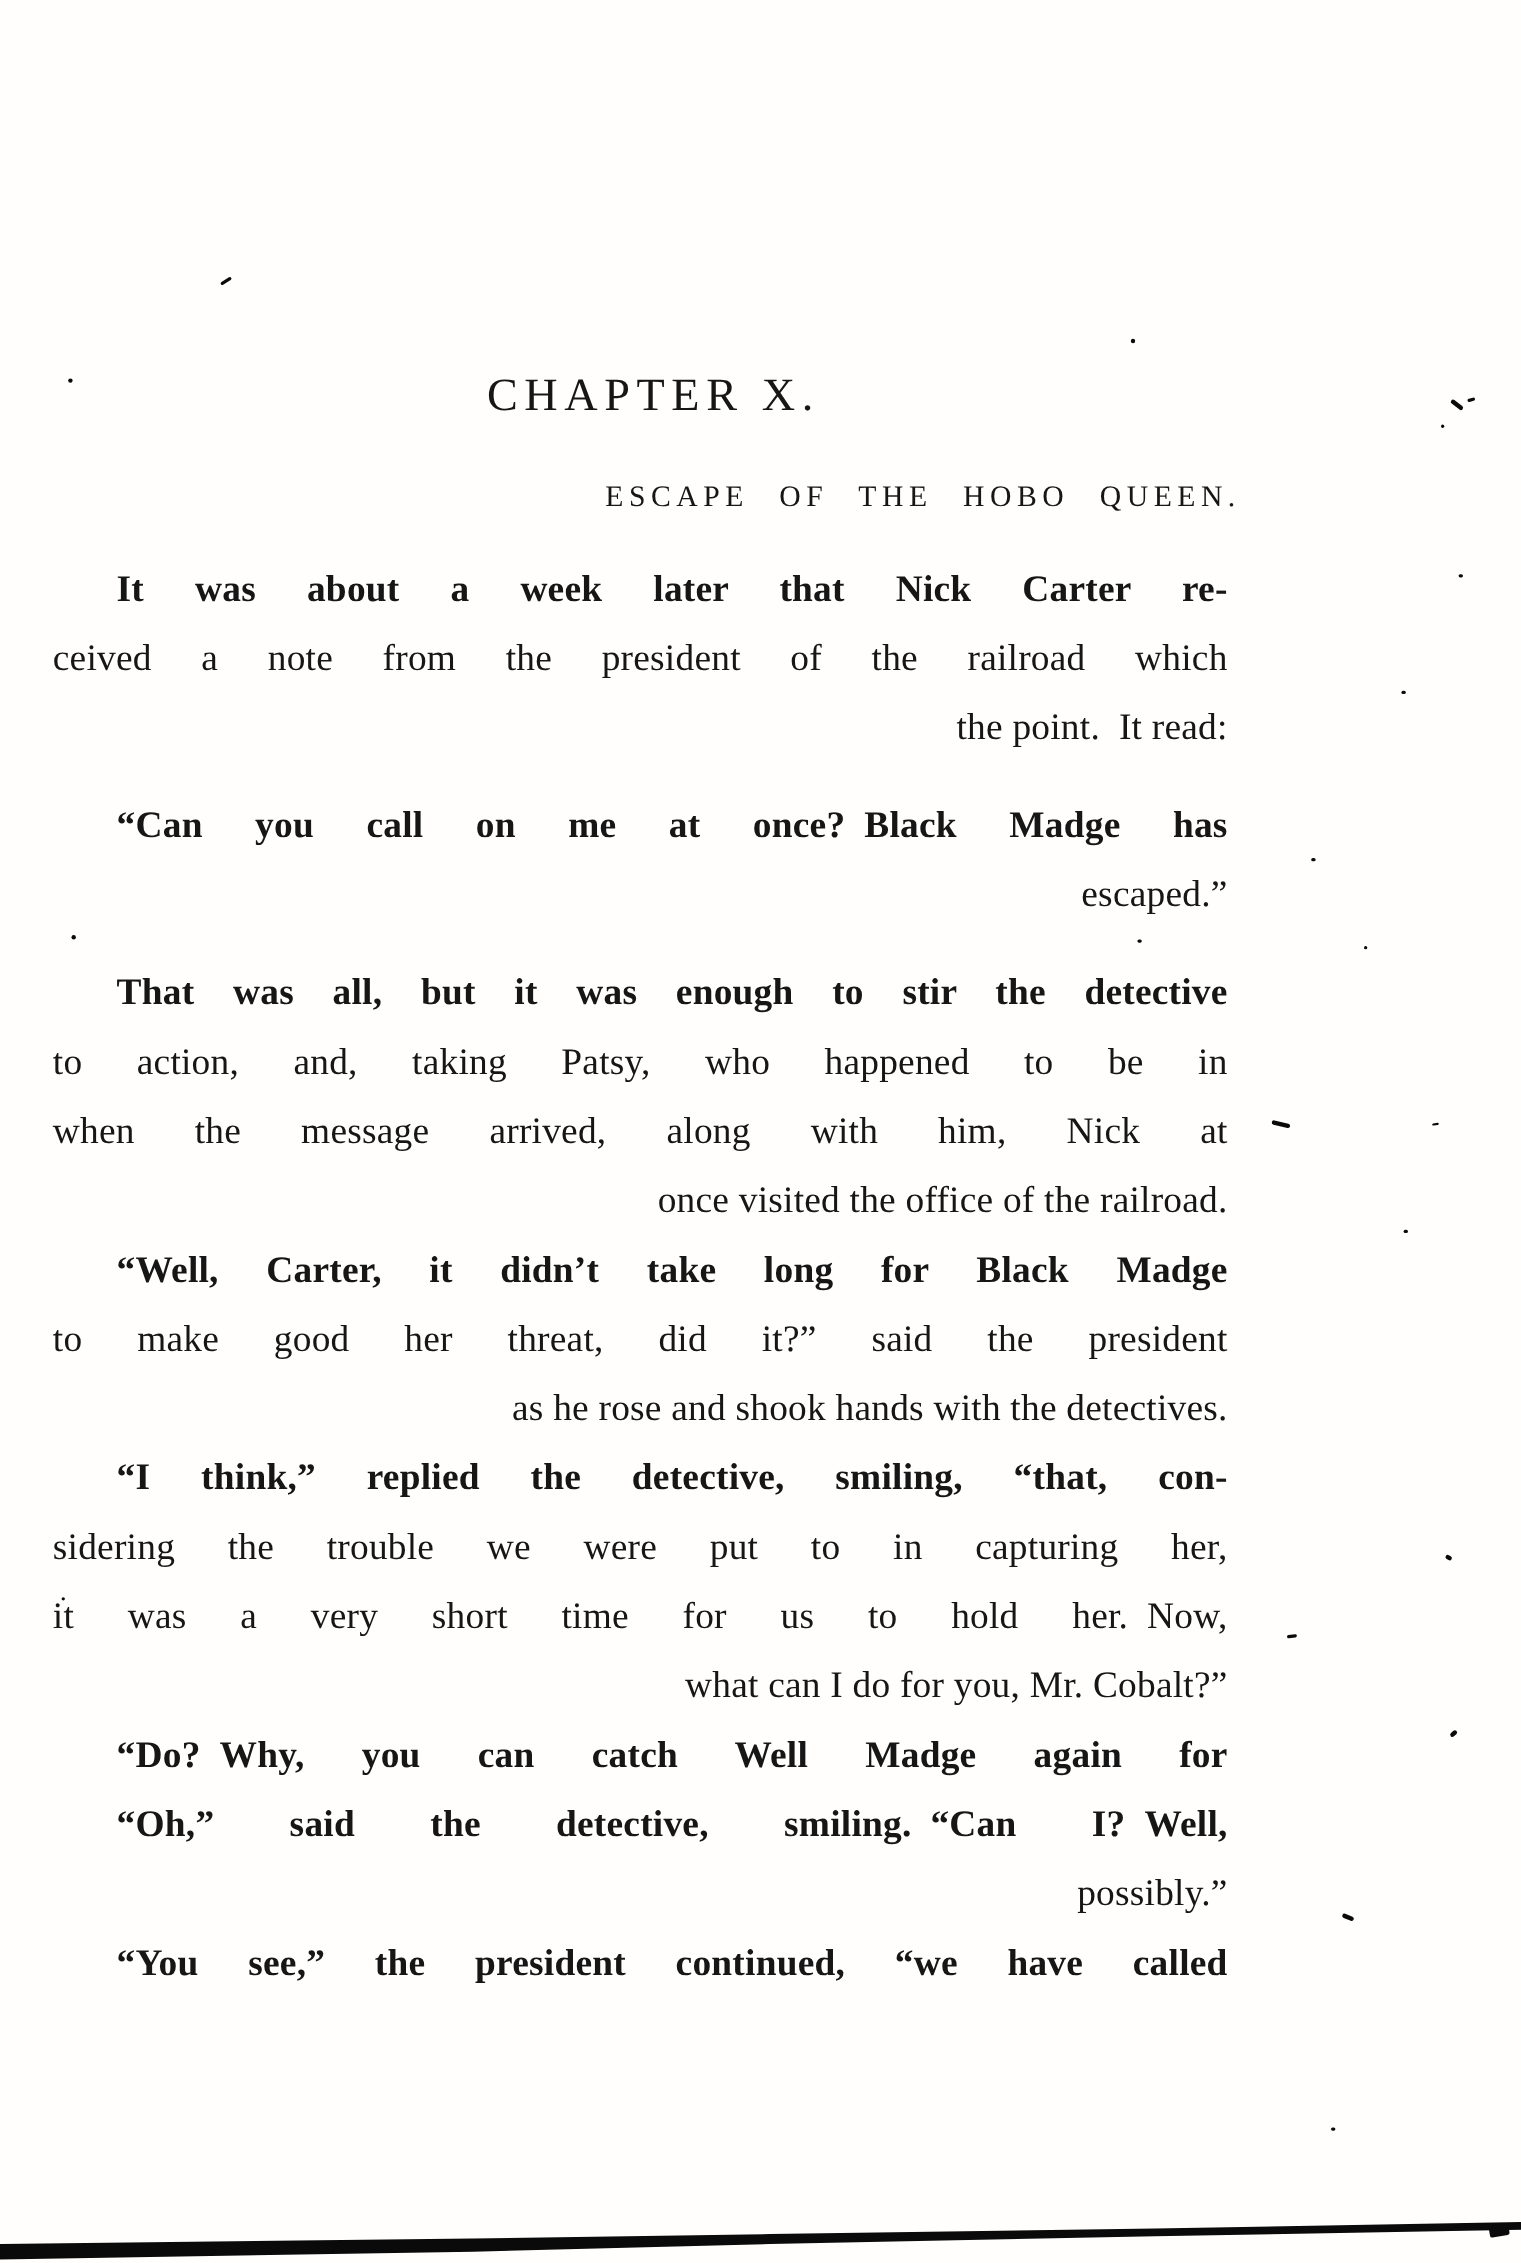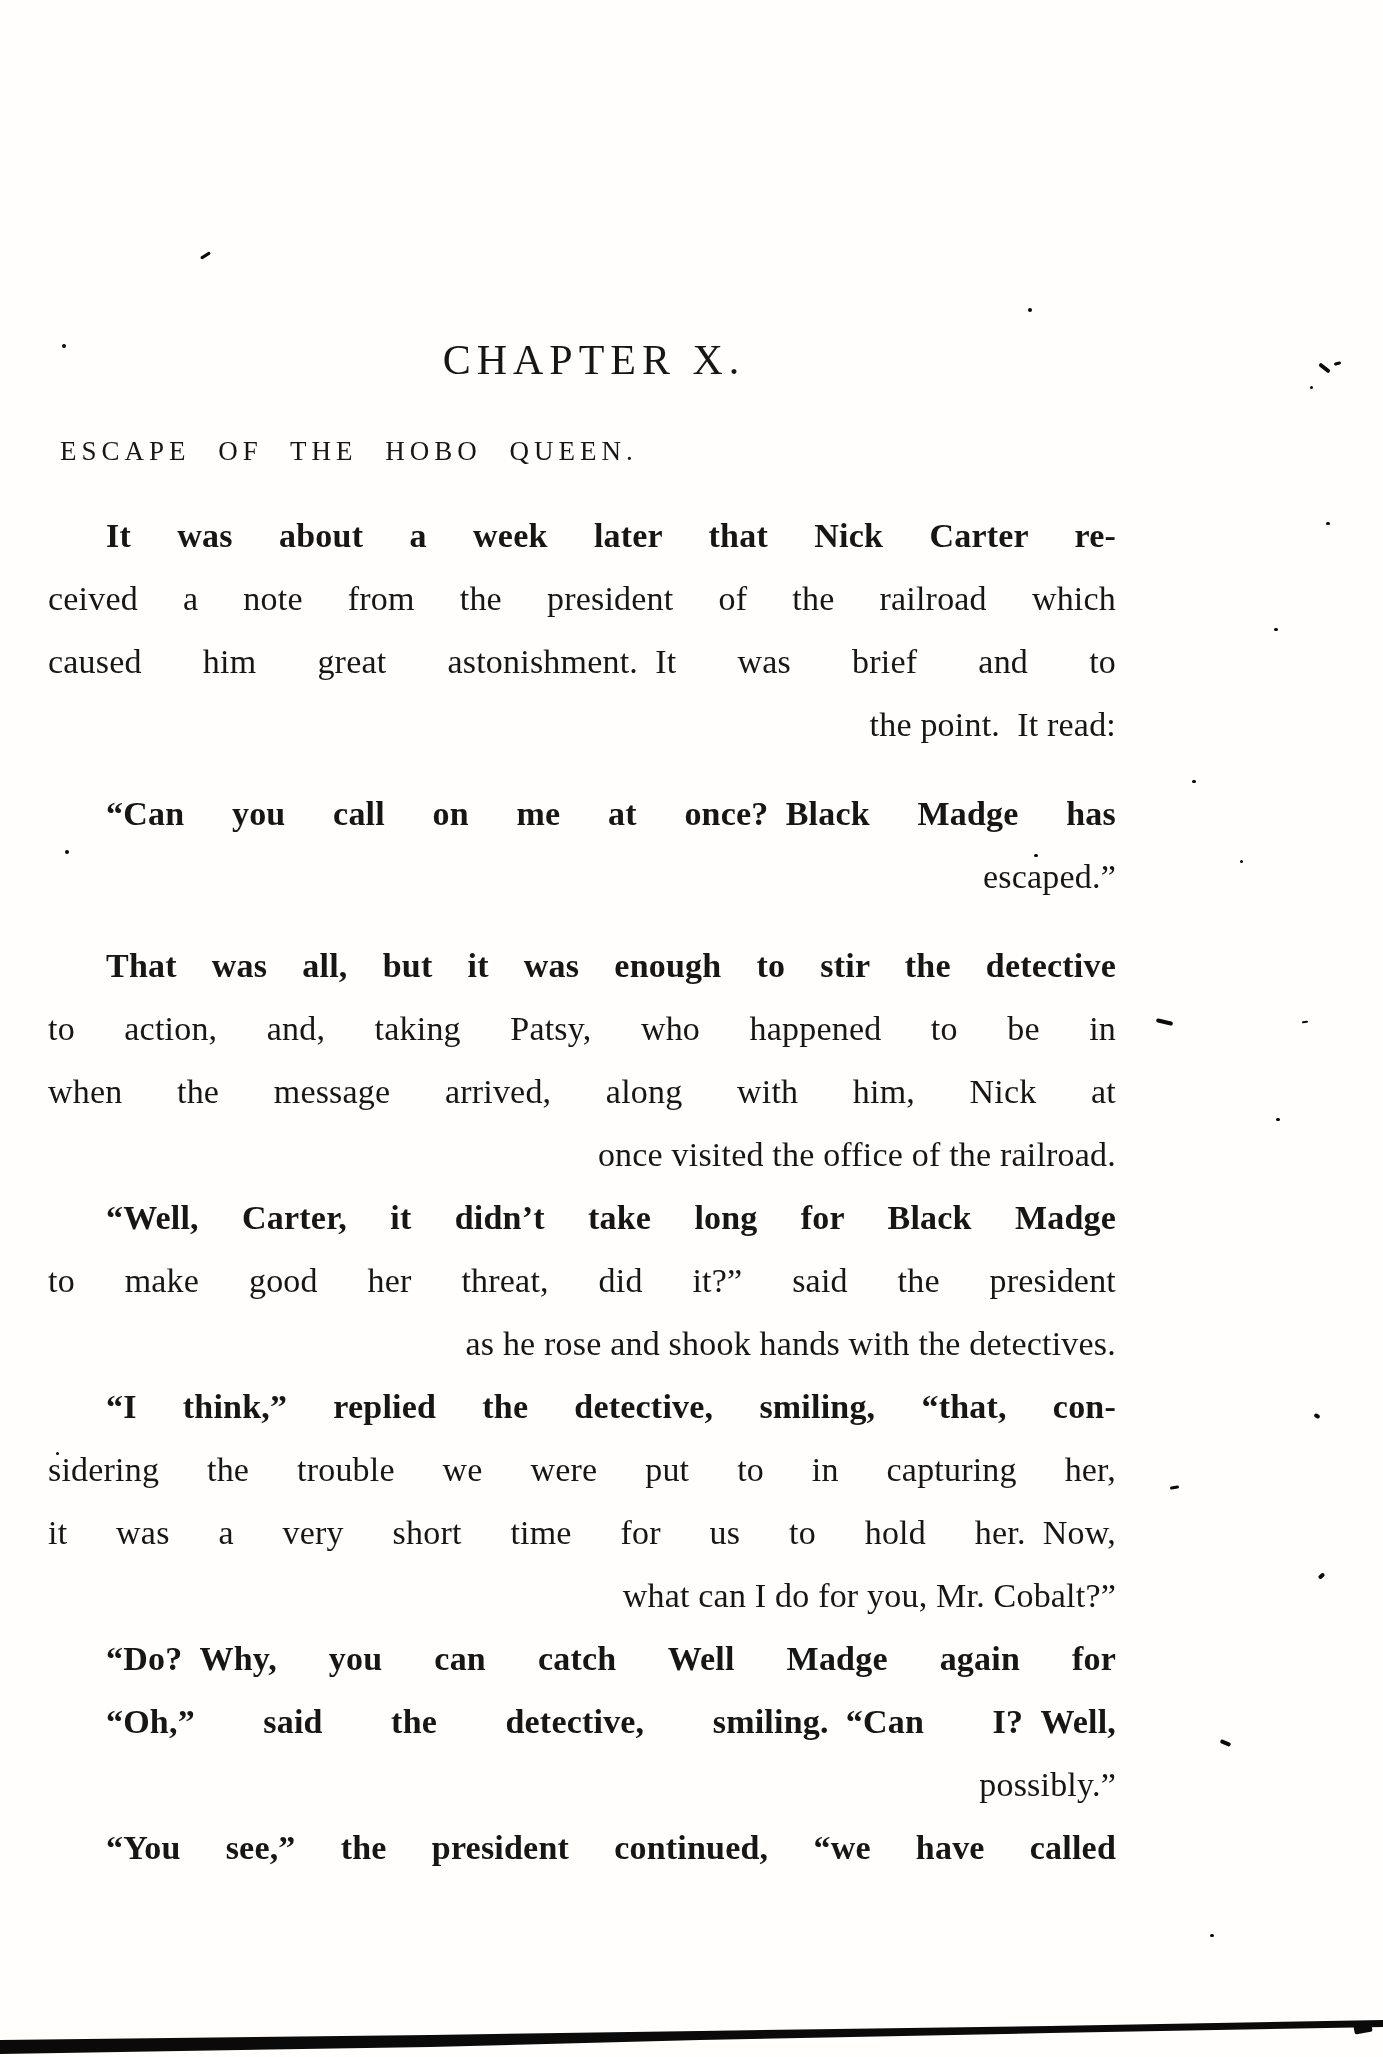--- a/index.html
+++ b/index.html
@@ -10,21 +10,21 @@
   }
   .page{position:absolute;inset:0;background:#fffefd;}
   .heading{
     position:absolute;top:336px;left:60px;width:1068px;margin:0;
     font-size:42px;font-weight:normal;letter-spacing:6px;text-align:center;
     white-space:nowrap;
   }
   .subheading{
     position:absolute;top:436px;left:60px;width:1068px;margin:0;
     font-size:27px;font-weight:normal;letter-spacing:5px;word-spacing:16px;
-    text-align:left;white-space:nowrap;
+    text-align:right;white-space:nowrap;
   }
   .body-text{
     position:absolute;top:504px;left:48px;width:1068px;
     font-size:34px;line-height:63px;letter-spacing:0.2px;
   }
   .para{margin:0;}
   .para.quote{margin-top:26px;margin-bottom:26px;}
   .line{text-align:right;}
   .line.j{text-align:justify;text-align-last:justify;}
   .line.indent{text-indent:58px;font-weight:bold;}
@@ -37,21 +37,20 @@
 <div class="page">
 
   <h1 class="heading">CHAPTER X.</h1>
 
   <h2 class="subheading">ESCAPE OF THE HOBO QUEEN.</h2>
 
   <div class="body-text" id="body-text">
       <div class="para">
         <div class="line j indent">It was about a week later that Nick Carter re-</div>
         <div class="line j">ceived a note from the president of the railroad which</div>
-        <div class="line j">caused him great astonishment. It was brief and to</div>
         <div class="line">the point. It read:</div>
       </div>
       <div class="para quote">
         <div class="line j indent">“Can you call on me at once? Black Madge has</div>
         <div class="line">escaped.”</div>
       </div>
       <div class="para">
         <div class="line j indent">That was all, but it was enough to stir the detective</div>
         <div class="line j">to action, and, taking Patsy, who happened to be in</div>
         <div class="line j">when the message arrived, along with him, Nick at</div>

